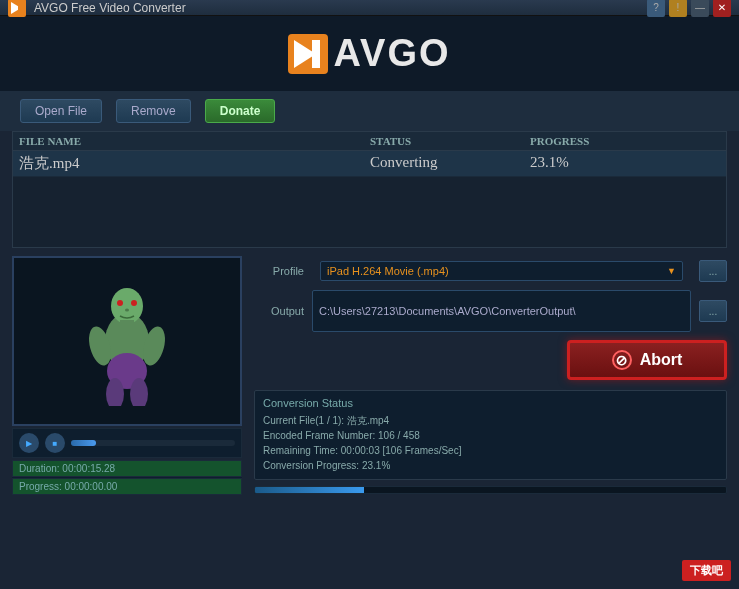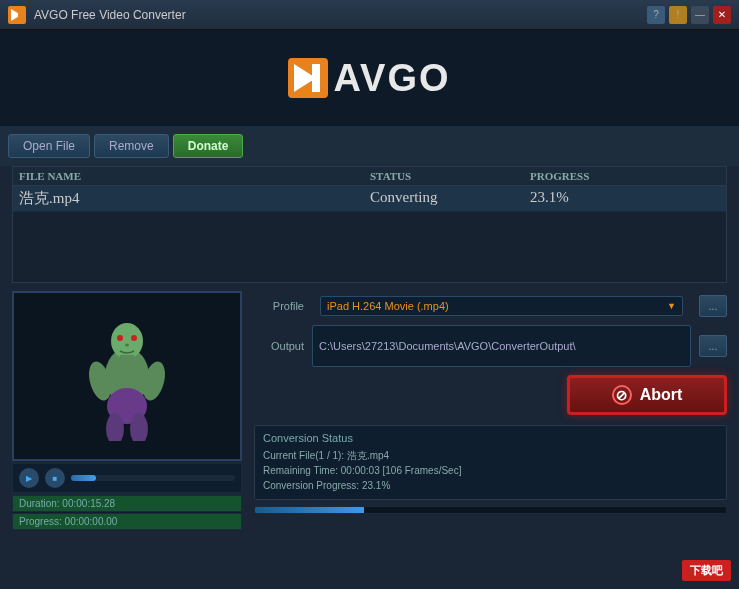--- a/index.html
+++ b/index.html
@@ -9,21 +9,21 @@
       background: #1a2535;
       font-family: Arial, sans-serif;
       font-size: 12px;
       color: #ccc;
       overflow: hidden;
     }
 
     
     .title-bar {
       background: linear-gradient(to bottom, #2a3a4f, #1e2d3e);
-      height: 30px;
+      height: 16px;
       display: flex;
       align-items: center;
       padding: 0 8px;
       border-bottom: 1px solid #111;
     }
     .title-bar-icon {
       width: 18px;
       height: 18px;
       background: #e8821e;
       border-radius: 2px;
@@ -56,21 +56,21 @@
       color: #aaa;
     }
     .title-bar-btn.help { background: #3a5a7a; }
     .title-bar-btn.warn { background: #b08020; }
     .title-bar-btn.min { background: #3a4a5a; }
     .title-bar-btn.close { background: #a02020; color: white; }
 
     
     .logo-area {
       background: #0e1a28;
-      height: 96px;
+      height: 75px;
       display: flex;
       align-items: center;
       justify-content: center;
     }
     .logo-container {
       display: flex;
       align-items: center;
     }
     .logo-icon {
       width: 40px;
@@ -80,23 +80,23 @@
     .logo-text {
       font-size: 38px;
       font-weight: bold;
       color: #e8e8e8;
       letter-spacing: 2px;
     }
 
     
     .toolbar {
       background: #1e2d3e;
-      padding: 8px 8px;
-      display: flex;
-      gap: 4px;
+      padding: 8px 20px;
+      display: flex;
+      gap: 14px;
       align-items: center;
     }
     .toolbar-btn {
       padding: 4px 14px;
       border-radius: 3px;
       border: 1px solid #3a5a7a;
       background: linear-gradient(to bottom, #2e4a62, #1e3a52);
       color: #aac;
       cursor: pointer;
       font-size: 12px;
@@ -499,20 +499,21 @@
     <div class="abort-container">
       <button class="abort-btn">
         <div class="abort-icon">⊘</div>
         <span>Abort</span>
       </button>
     </div>
 
     <div class="conversion-status">
       <div class="conversion-status-title">Conversion Status</div>
       <div class="conversion-status-line">Current File(1 / 1): 浩克.mp4</div>
+      <div class="conversion-status-line">Encoded Frame Number: 106 / 458</div>
       <div class="conversion-status-line">Remaining Time: 00:00:03 [106 Frames/Sec]</div>
       <div class="conversion-status-line">Conversion Progress: 23.1%</div>
     </div>
 
     <div class="bottom-progress">
       <div class="bottom-progress-fill"></div>
     </div>
 
   </div>
 </div>

